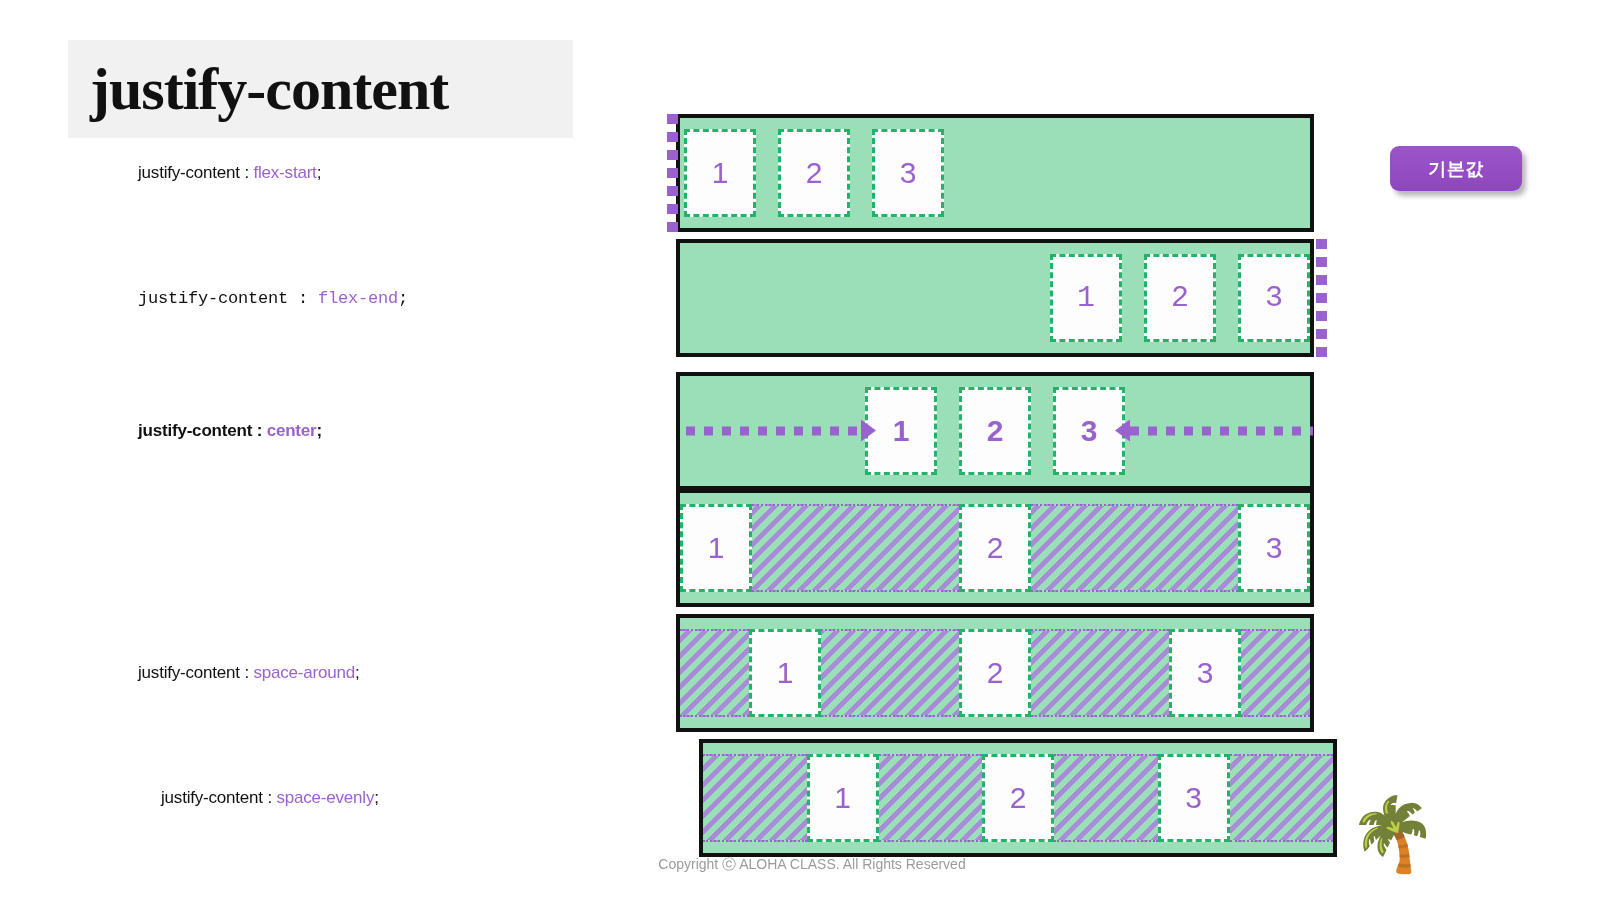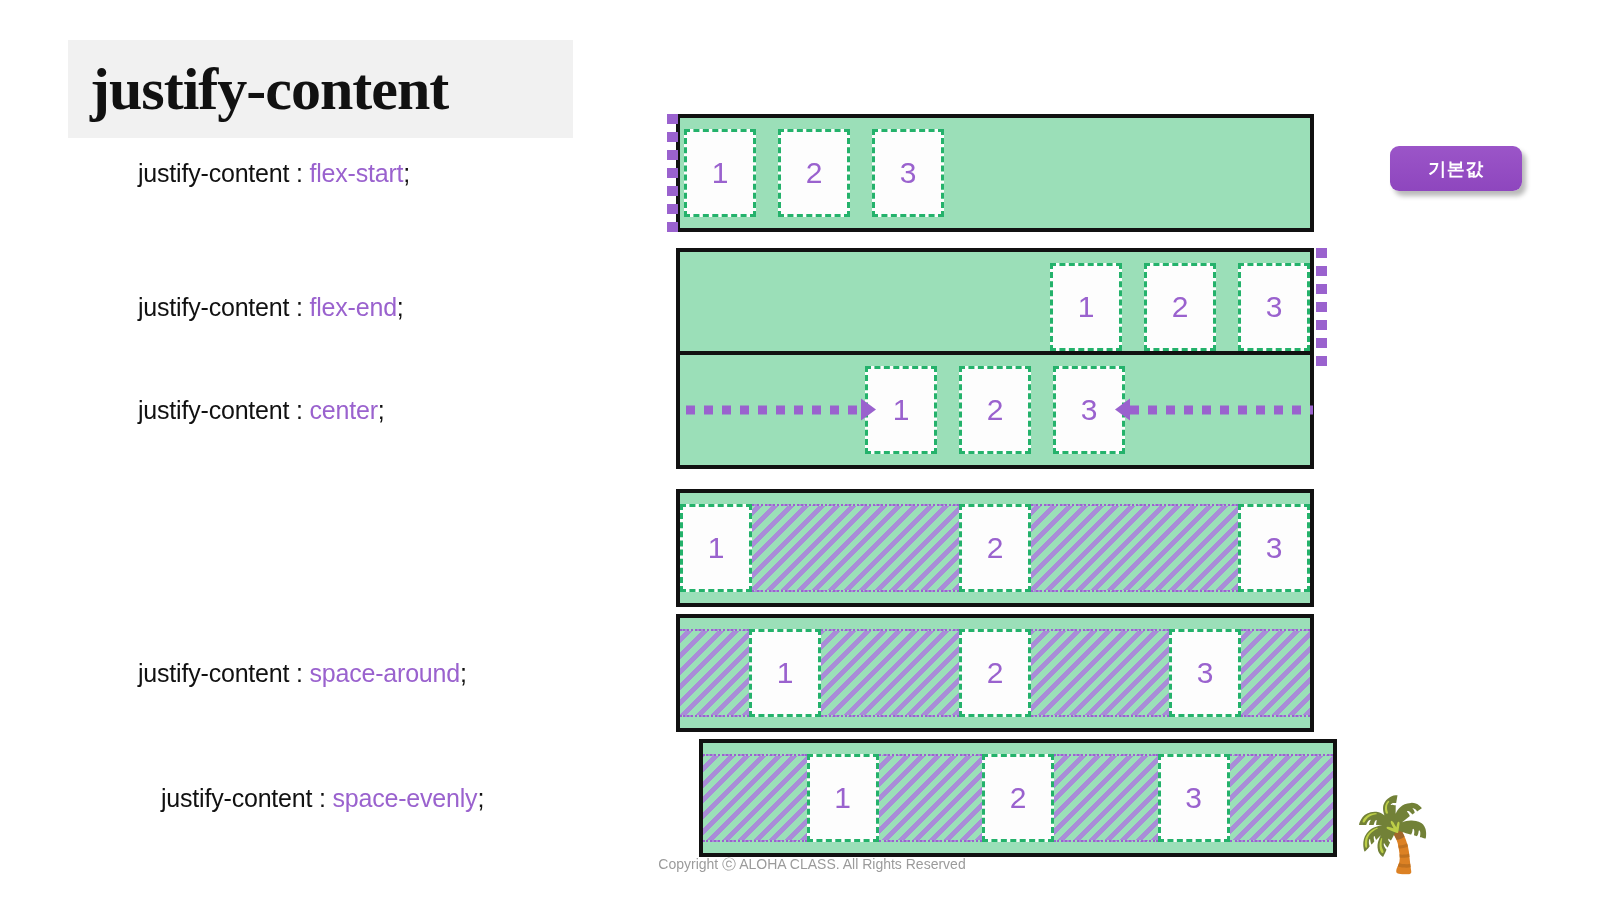--- a/index.html
+++ b/index.html
@@ -31,21 +31,21 @@
   
   .row{
     position:absolute;
     left:0; width:1600px; height:125px;
   }
   .label{
     position:absolute;
     left:138px;
     top:50%;
     transform:translateY(-50%);
-    font-size:25px;
+    font-size:17px;
     color:#111111;
     white-space:nowrap;
     letter-spacing:-0.2px;
   }
   .label .val{ color:#9A62CE; }
 
   
   .demo{
     position:absolute;
     left:676px;
@@ -197,33 +197,33 @@
     <span>justify-content</span><span> : </span><span class="val">flex-start</span><span>;</span>
   </div>
   <div class="edge-marker left"></div>
   <div class="demo jc-start">
     <div class="item">1</div>
     <div class="item">2</div>
     <div class="item">3</div>
   </div>
 </div>
 
-<div class="row" style="top:244px;">
+<div class="row" style="top:235px;font-family:Liberation Mono, monospace;">
   <div class="label">
     <span>justify-content</span><span> : </span><span class="val">flex-end</span><span>;</span>
   </div>
   <div class="edge-marker right"></div>
   <div class="demo jc-end">
     <div class="item">1</div>
     <div class="item">2</div>
     <div class="item">3</div>
   </div>
 </div>
 
-<div class="row" style="top:347px;">
+<div class="row" style="top:368px;font-weight:bold;">
   <div class="label">
     <span>justify-content</span><span> : </span><span class="val">center</span><span>;</span>
   </div>
   <div class="demo jc-center">
     <div class="item">1</div>
     <div class="item">2</div>
     <div class="item">3</div>
   </div>
   <div class="arrow to-right">
     <span class="line"></span>

